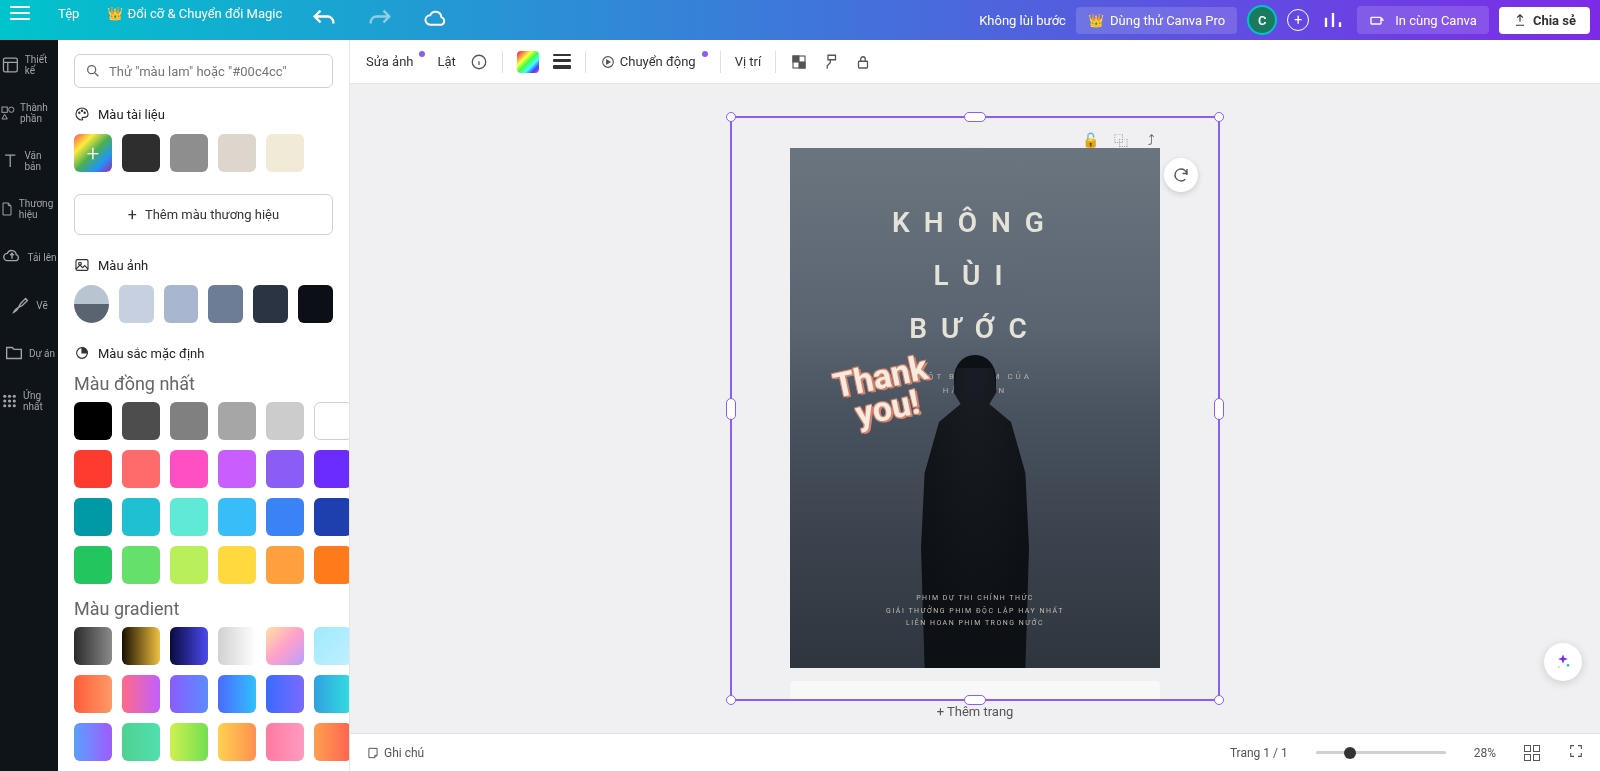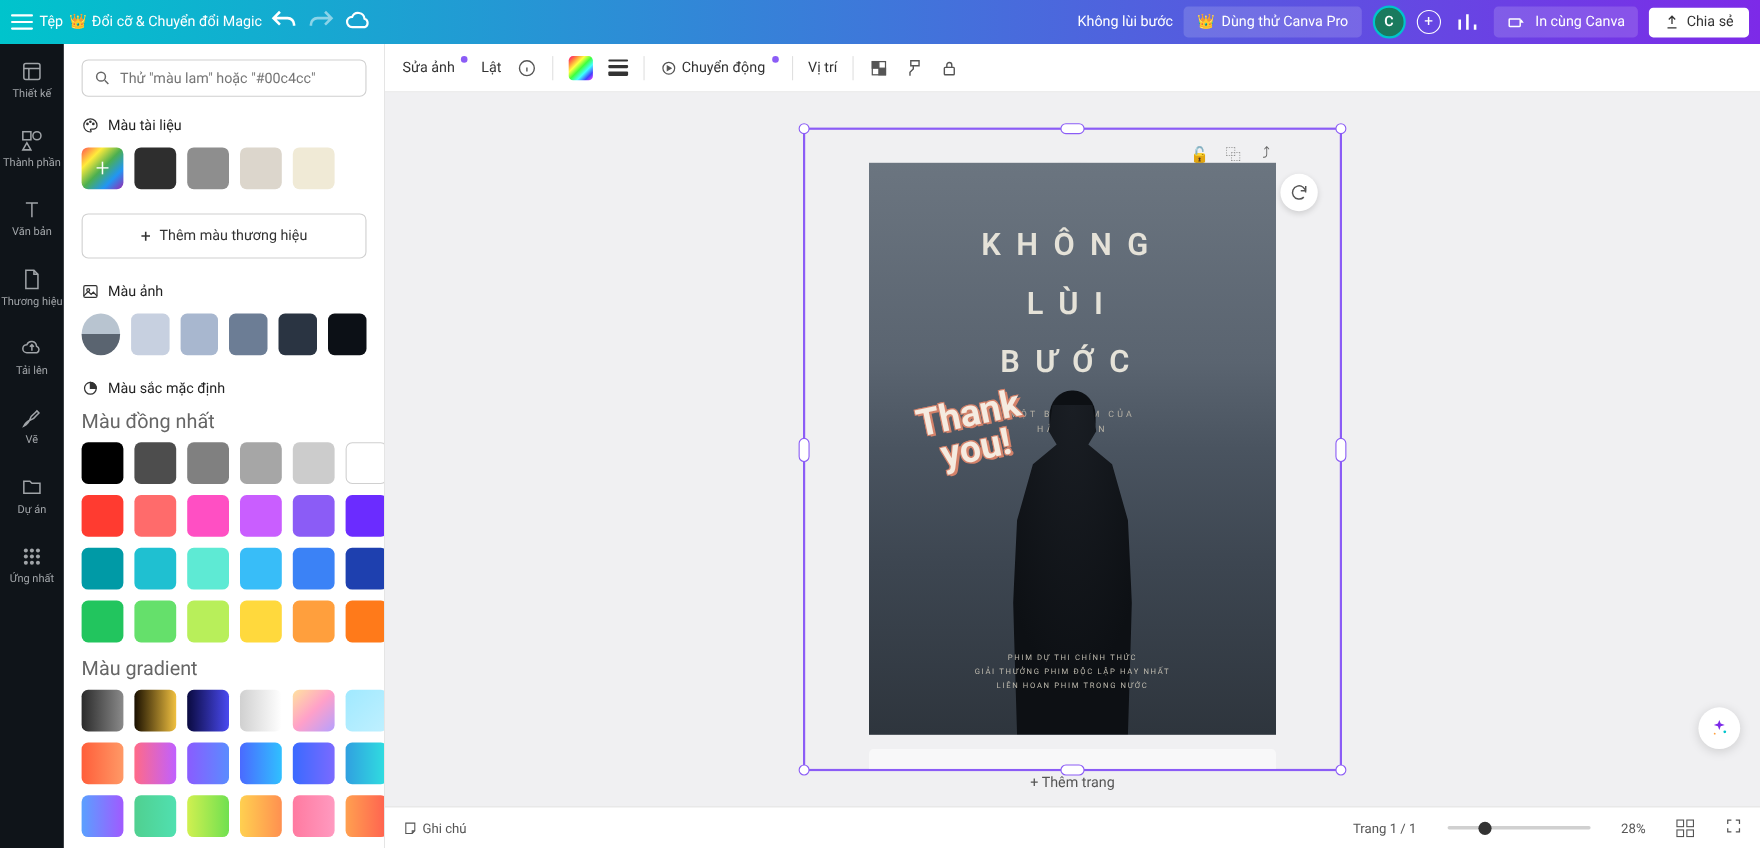--- a/index.html
+++ b/index.html
@@ -1,31 +1,31 @@
 <!DOCTYPE html>
 <html><head>
 <meta charset="utf-8">
 <style>
 *{box-sizing:border-box;margin:0;padding:0;font-family:-apple-system,BlinkMacSystemFont,"Segoe UI",Roboto,sans-serif}
 body{width:1600px;height:771px;overflow:hidden;background:#f5f5f7}
 .header{height:40px;background:linear-gradient(90deg,#00c4cc 0%,#7d2ae8 100%);display:flex;align-items:center;padding:0 10px;color:#fff;font-size:13px;gap:8px}
-.header-left{display:flex;align-items:center;gap:6px}
+.header-left{display:flex;align-items:flex-start;gap:28px}
 .header-right{display:flex;align-items:center;gap:10px;margin-left:auto}
 .menu-btn{width:20px;height:14px;display:flex;flex-direction:column;justify-content:space-between;cursor:pointer}
 .menu-btn span{height:2px;background:#fff;border-radius:1px}
 .hdr-item{cursor:pointer;display:flex;align-items:center;gap:4px}
 .crown{color:#ffd700}
 .icon-btn{width:28px;height:28px;display:flex;align-items:center;justify-content:center;cursor:pointer;border-radius:4px}
 .pro-btn{background:rgba(255,255,255,0.15);padding:6px 12px;border-radius:4px;display:flex;align-items:center;gap:6px;cursor:pointer}
 .avatar{width:30px;height:30px;border-radius:50%;background:#1a7a5e;border:2px solid #00c4cc;display:flex;align-items:center;justify-content:center;font-weight:600;font-size:13px}
 .plus-circle{width:22px;height:22px;border:1.5px solid #fff;border-radius:50%;display:flex;align-items:center;justify-content:center;font-size:14px;cursor:pointer}
-.share-btn{background:#fff;color:#333;padding:6px 14px;border-radius:4px;display:flex;align-items:center;gap:6px;cursor:pointer;font-weight:400}
+.share-btn{background:#fff;color:#333;padding:6px 14px;border-radius:4px;display:flex;align-items:center;gap:6px;cursor:pointer;font-weight:700}
 .main{display:flex;height:731px}
 .rail{width:58px;background:#0f1419;display:flex;flex-direction:column;align-items:center;padding-top:10px;gap:18px}
-.rail-item{color:#a0a4a8;font-size:10px;display:flex;flex-direction:column;align-items:center;gap:4px;cursor:pointer;padding:4px 0}
+.rail-item{color:#a0a4a8;font-size:10px;display:flex;align-items:center;gap:4px;cursor:pointer;padding:4px 0}
 .rail-item svg{width:22px;height:22px}
 .panel{width:292px;background:#fff;display:flex;flex-direction:column;padding:14px 16px;overflow-y:auto;border-right:1px solid #e5e5e5}
 .search{display:flex;align-items:center;background:#fff;border:1px solid #d0d0d0;border-radius:6px;padding:8px 10px;gap:8px;margin-bottom:18px}
 .search input{border:none;outline:none;flex:1;font-size:13px}
 .section-title{display:flex;align-items:center;gap:8px;font-size:13px;font-weight:400;color:#222;margin-bottom:12px}
 .swatch-row{display:flex;gap:10px;margin-bottom:22px}
 .swatch{width:38px;height:38px;border-radius:6px;cursor:pointer}
 .swatch.add{background:linear-gradient(135deg,#ff5252,#ffeb3b,#4caf50,#2196f3,#9c27b0);display:flex;align-items:center;justify-content:center;color:#fff;font-size:22px;font-weight:300}
 .circle-swatch{width:38px;height:38px;border-radius:50%;cursor:pointer;background-size:cover}
 .brand-btn{border:1px solid #d0d0d0;background:#fff;padding:10px;border-radius:6px;text-align:center;font-size:13px;color:#333;cursor:pointer;display:flex;align-items:center;justify-content:center;gap:8px;margin-bottom:22px}

